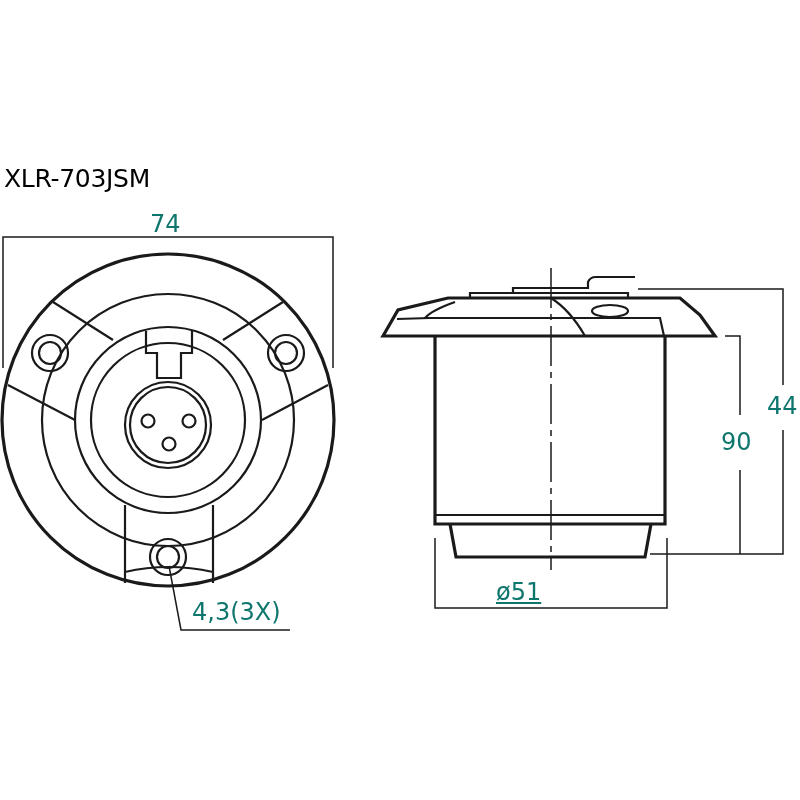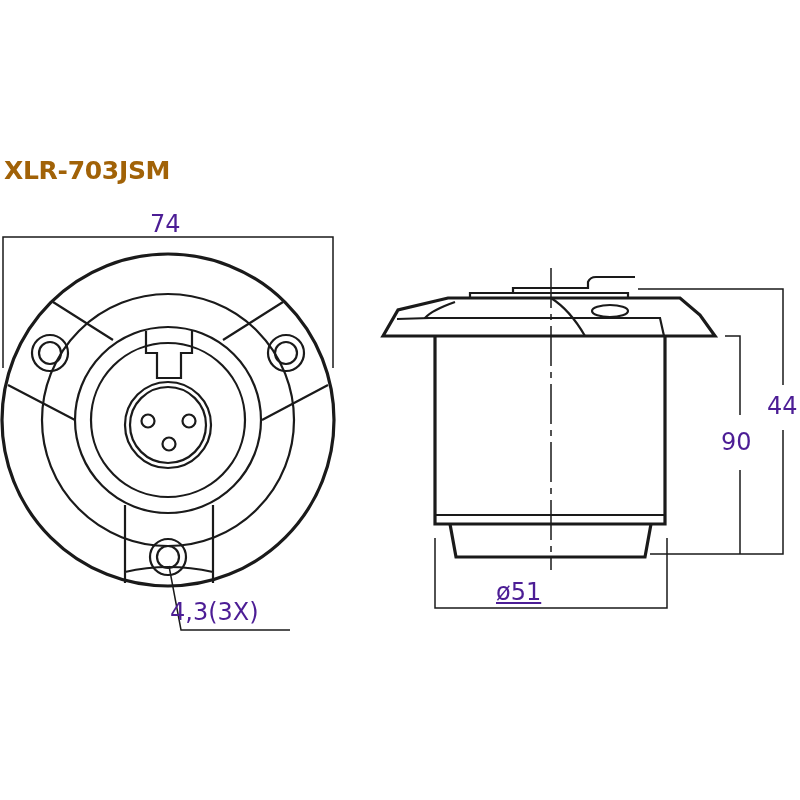--- a/index.html
+++ b/index.html
@@ -1,18 +1,18 @@
 <!DOCTYPE html>
 <html><head>
 <meta charset="utf-8">
 <style>
   html, body { margin: 0; padding: 0; background: #ffffff; }
   body { width: 800px; height: 800px; position: relative; overflow: hidden; font-family: "DejaVu Sans", sans-serif; }
-  .title { position: absolute; left: 4px; top: 156px; font-size: 25px; font-weight: bold; color: #a16207; letter-spacing: -0.3px; }
-  .dim { position: absolute; font-size: 24px; color: #4c1d95; }
+  .title { position: absolute; left: 4px; top: 164px; font-size: 25px; font-weight: normal; color: #000000; letter-spacing: -0.3px; }
+  .dim { position: absolute; font-size: 24px; color: #0f766e; }
   svg { position: absolute; left: 0; top: 0; }
   .ln { fill: none; stroke: #1a1a1a; stroke-width: 2.2; }
   .thick { fill: none; stroke: #1a1a1a; stroke-width: 3.2; }
   .thin { fill: none; stroke: #1a1a1a; stroke-width: 1.5; }
 </style>
 </head>
 <body>
 
 <div class="title">XLR-703JSM</div>
 
@@ -72,16 +72,16 @@
 
     <polyline class="thin" points="435,538 435,608 667,608 667,538"></polyline>
     <polyline class="thin" points="638,289 783,289 783,554 650,554"></polyline>
     <polyline class="thin" points="725,336 740,336 740,554"></polyline>
     <rect x="727" y="415" width="30" height="55" fill="#fff"></rect>
     <rect x="770" y="385" width="30" height="45" fill="#fff"></rect>
   </g>
 </svg>
 
 <div class="dim" style="left:150px; top:210px;">74</div>
-<div class="dim" style="left:170px; top:598px;text-align:center;">4,3(3X)</div>
+<div class="dim" style="left:192px; top:598px;text-align:center;">4,3(3X)</div>
 <div class="dim" style="left:496px; top:578px;text-decoration:underline;">ø51</div>
 <div class="dim" style="left:721px; top:428px;">90</div>
 <div class="dim" style="left:767px; top:392px;">44</div>
 
 </body></html>

